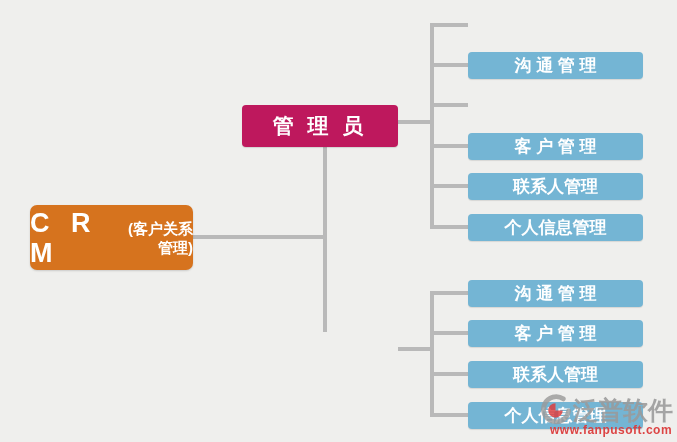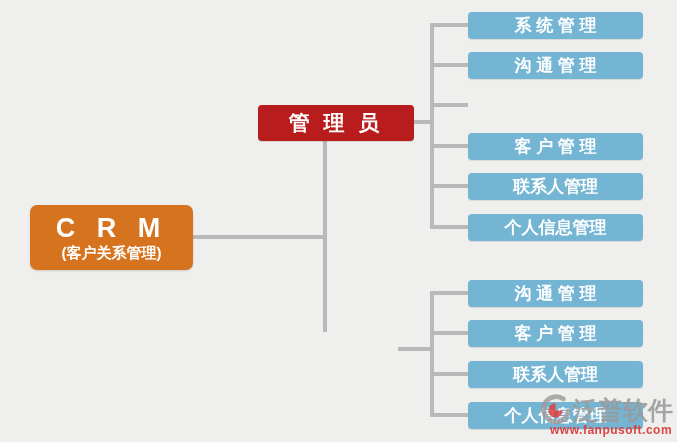--- a/index.html
+++ b/index.html
@@ -16,32 +16,31 @@
   .node{
     position:absolute;
     display:flex;align-items:center;justify-content:center;
     color:#ffffff;font-weight:bold;
     box-sizing:border-box;
   }
   .crm{
     left:30px;top:205px;width:163px;height:65px;
     background:#d6731e;
     border-radius:7px;
-    flex-direction:column;
+    flex-direction:row;
     box-shadow:0 1px 2px rgba(0,0,0,0.15);
   }
   .crm-title{font-size:27px;letter-spacing:7px;line-height:30px;}
-  .crm-subtitle{font-size:15px;letter-spacing:0px;line-height:19px;}
+  .crm-subtitle{font-size:15px;letter-spacing:0px;line-height:19px;text-align:right;}
   .role{
-    background:#b91c1c;
-    width:156px;height:36px;
+    background:#be185d;
+    width:156px;height:42px;
     font-size:21px;letter-spacing:4px;
     border-radius:4px;
     box-shadow:0 1px 1px rgba(0,0,0,0.12);
-    margin-left:16px;
   }
   .role.admin{left:242px;top:105px;}
   .role.sales{left:242px;top:332px;}
   .module{
     left:468px;width:175px;height:27px;
     background:#74b5d4;
     font-size:17px;
     border-radius:4px;
     box-shadow:0 1px 1px rgba(0,0,0,0.10);
   }
@@ -88,21 +87,20 @@
   <div class="line" style="left:430px;top:372px;width:38px;height:4px;"></div>
   <div class="line" style="left:430px;top:413px;width:38px;height:4px;"></div>
 
   <div class="node crm">
     <div class="crm-title">C R M</div>
     <div class="crm-subtitle">(客户关系管理)</div>
   </div>
 
   <div class="node role admin">管 理 员</div>
 
-  <div class="node module" style="top:12px;">系 统 管 理</div>
   <div class="node module" style="top:52px;">沟 通 管 理</div>
   <div class="node module" style="top:133px;">客 户 管 理</div>
   <div class="node module" style="top:173px;">联系人管理</div>
   <div class="node module" style="top:214px;">个人信息管理</div>
 
   <div class="node module" style="top:280px;">沟 通 管 理</div>
   <div class="node module" style="top:320px;">客 户 管 理</div>
   <div class="node module" style="top:361px;">联系人管理</div>
   <div class="node module" style="top:402px;">个人信息管理</div>
 

